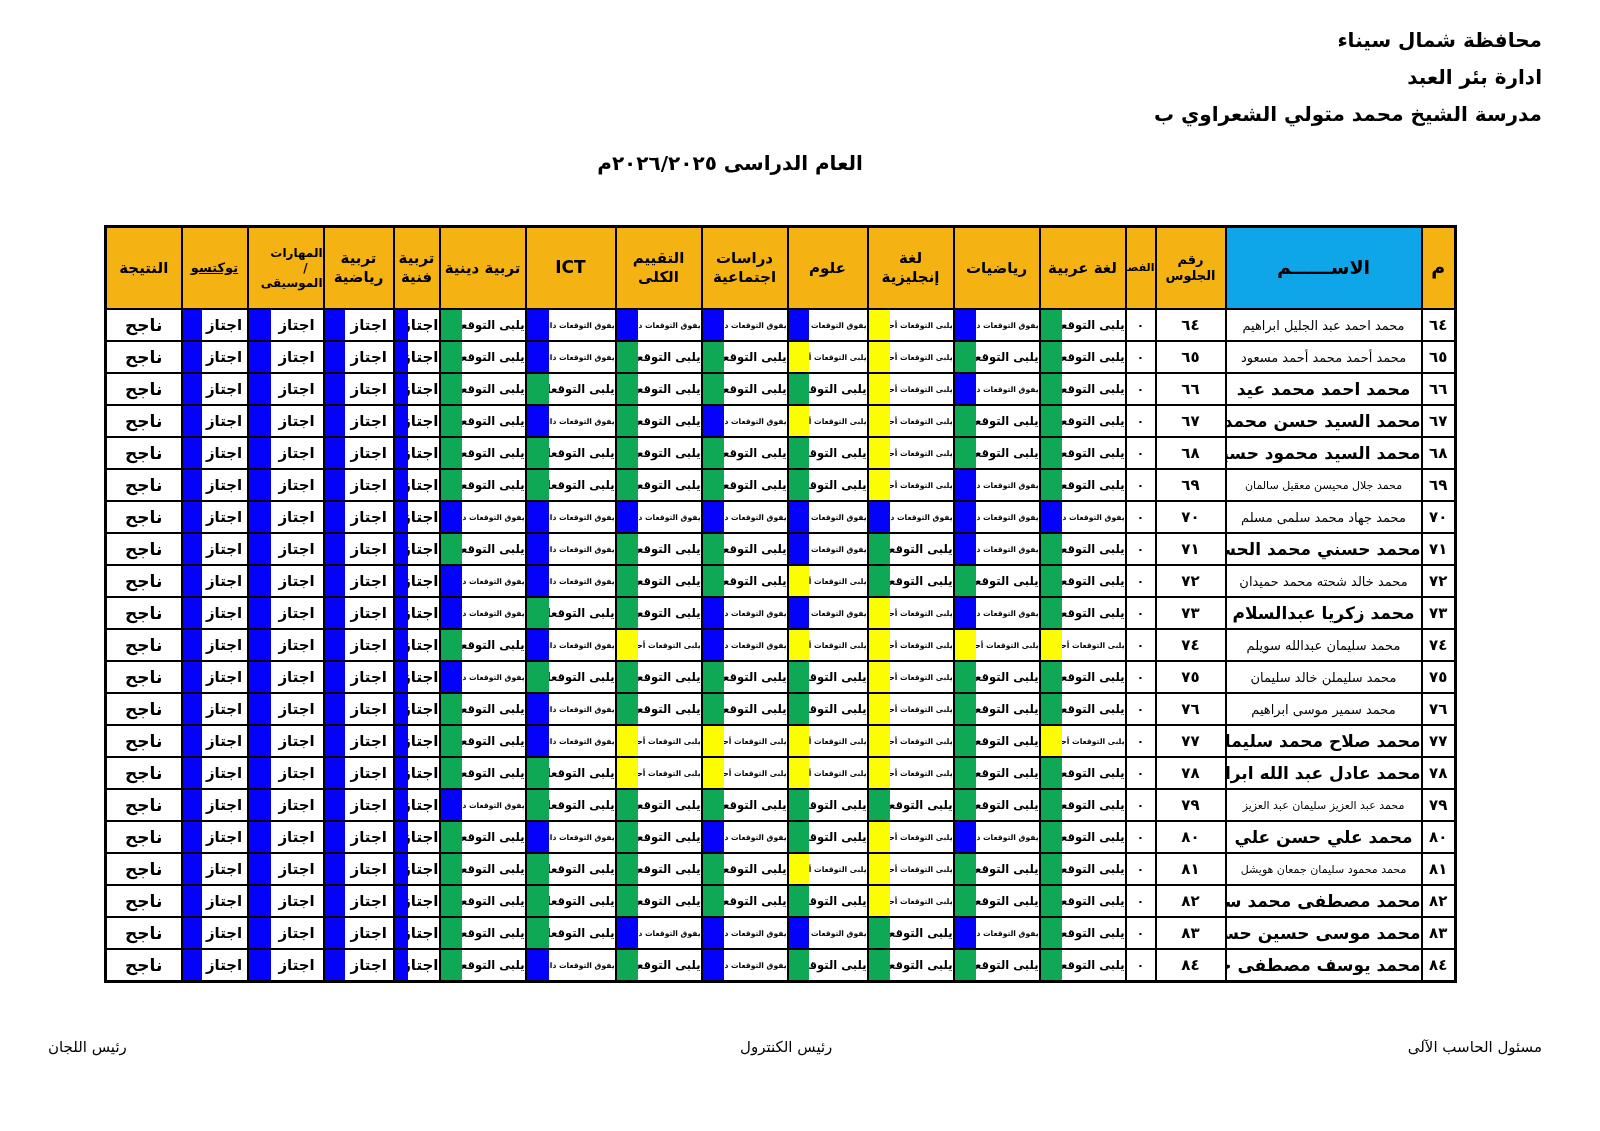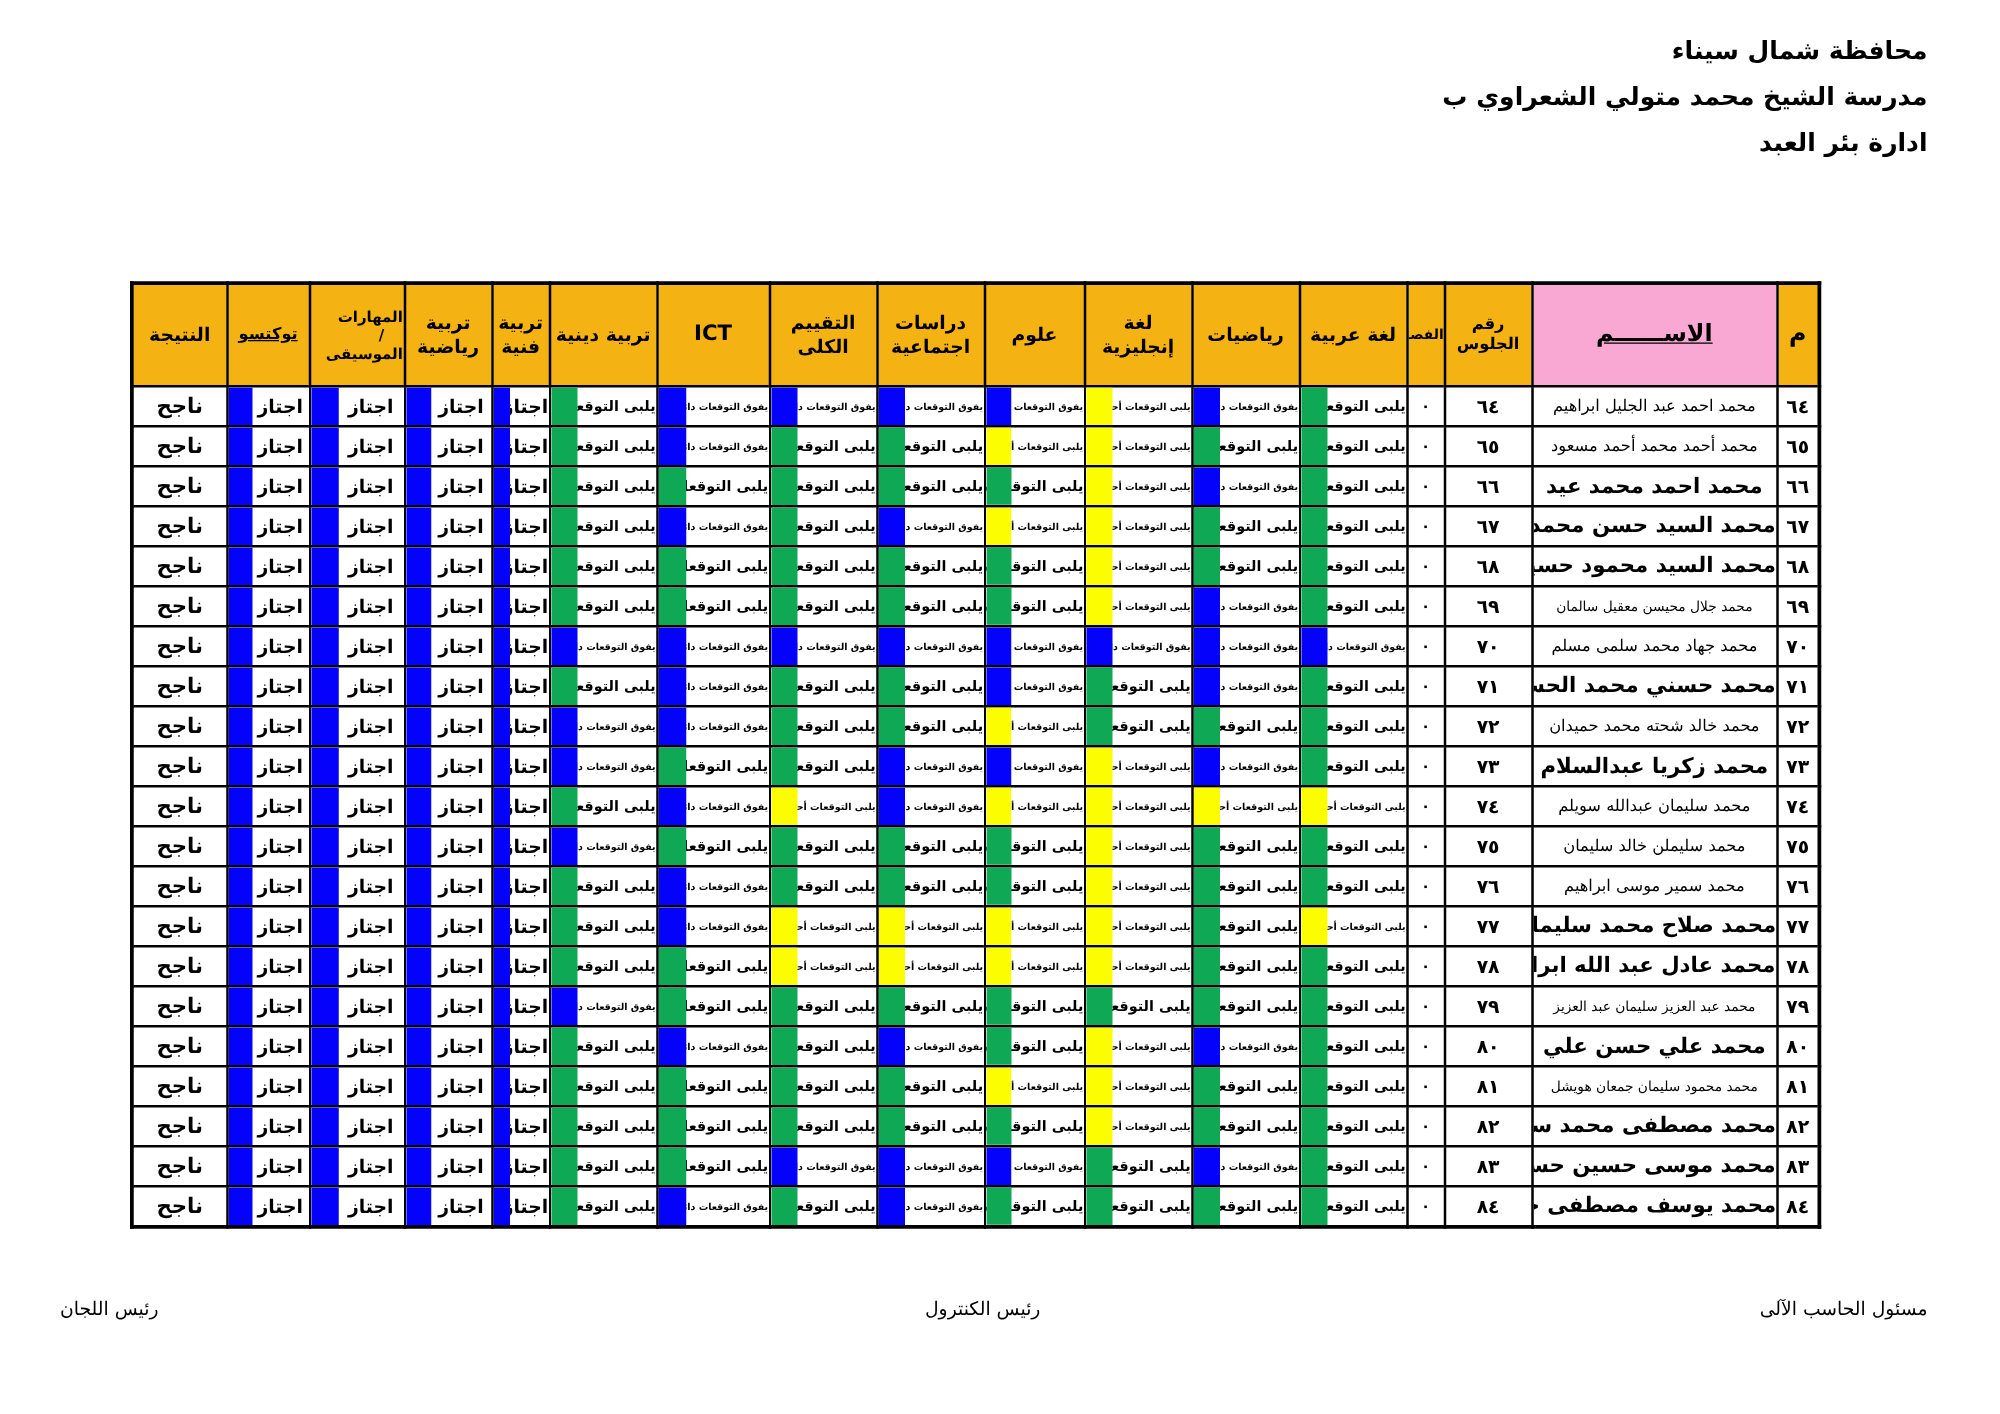--- a/index.html
+++ b/index.html
@@ -49,25 +49,26 @@
   .footer-label{position:absolute;top:1038px;font-size:15px;}
   .footer-right{right:58px;}
   .footer-center{left:740px;}
   .footer-left{left:48px;}
 </style>
 </head>
 <body>
 
 <div class="org-block">
   <div>محافظة شمال سيناء</div>
+  <div>ادارة بئر العبد</div>
   <div>مدرسة الشيخ محمد متولي الشعراوي ب</div>
-  <div>ادارة بئر العبد</div>
 </div>
 
 <div class="title-block">
+  <div class="title-line2">العام الدراسى ٢٠٢٦/٢٠٢٥م</div>
 </div>
 
 <table class="grid">
   <colgroup>
       <col style="width: 34px;">
       <col style="width: 196px;">
       <col style="width: 70px;">
       <col style="width: 30px;">
       <col style="width: 86px;">
       <col style="width: 86px;">
@@ -79,21 +80,21 @@
       <col style="width: 86px;">
       <col style="width: 46px;">
       <col style="width: 70px;">
       <col style="width: 76px;">
       <col style="width: 66px;">
       <col style="width: 76px;">
     </colgroup>
   <thead>
       <tr>
         <th class="hdr-serial" style="background: rgb(245, 179, 19);">م</th>
-        <th class="hdr-name" style="background: #f9a8d4; text-decoration: underline;">الاســــــم</th>
+        <th class="hdr-name" style="background: #0ea5e9;">الاســــــم</th>
         <th class="hdr-seat" style="background: rgb(245, 179, 19);">رقم الجلوس</th>
         <th class="hdr-class" style="background: rgb(245, 179, 19);">الفصل</th>
         <th class="hdr-arabic" style="background: rgb(245, 179, 19);">لغة عربية</th>
         <th class="hdr-math" style="background: rgb(245, 179, 19);">رياضيات</th>
         <th class="hdr-english" style="background: rgb(245, 179, 19);">لغة إنجليزية</th>
         <th class="hdr-science" style="background: rgb(245, 179, 19);">علوم</th>
         <th class="hdr-social" style="background: rgb(245, 179, 19);">دراسات اجتماعية</th>
         <th class="hdr-overall" style="background: rgb(245, 179, 19);">التقييم الكلى</th>
         <th class="hdr-ict" style="background: rgb(245, 179, 19);">ICT</th>
         <th class="hdr-religion" style="background: rgb(245, 179, 19);">تربية دينية</th>

